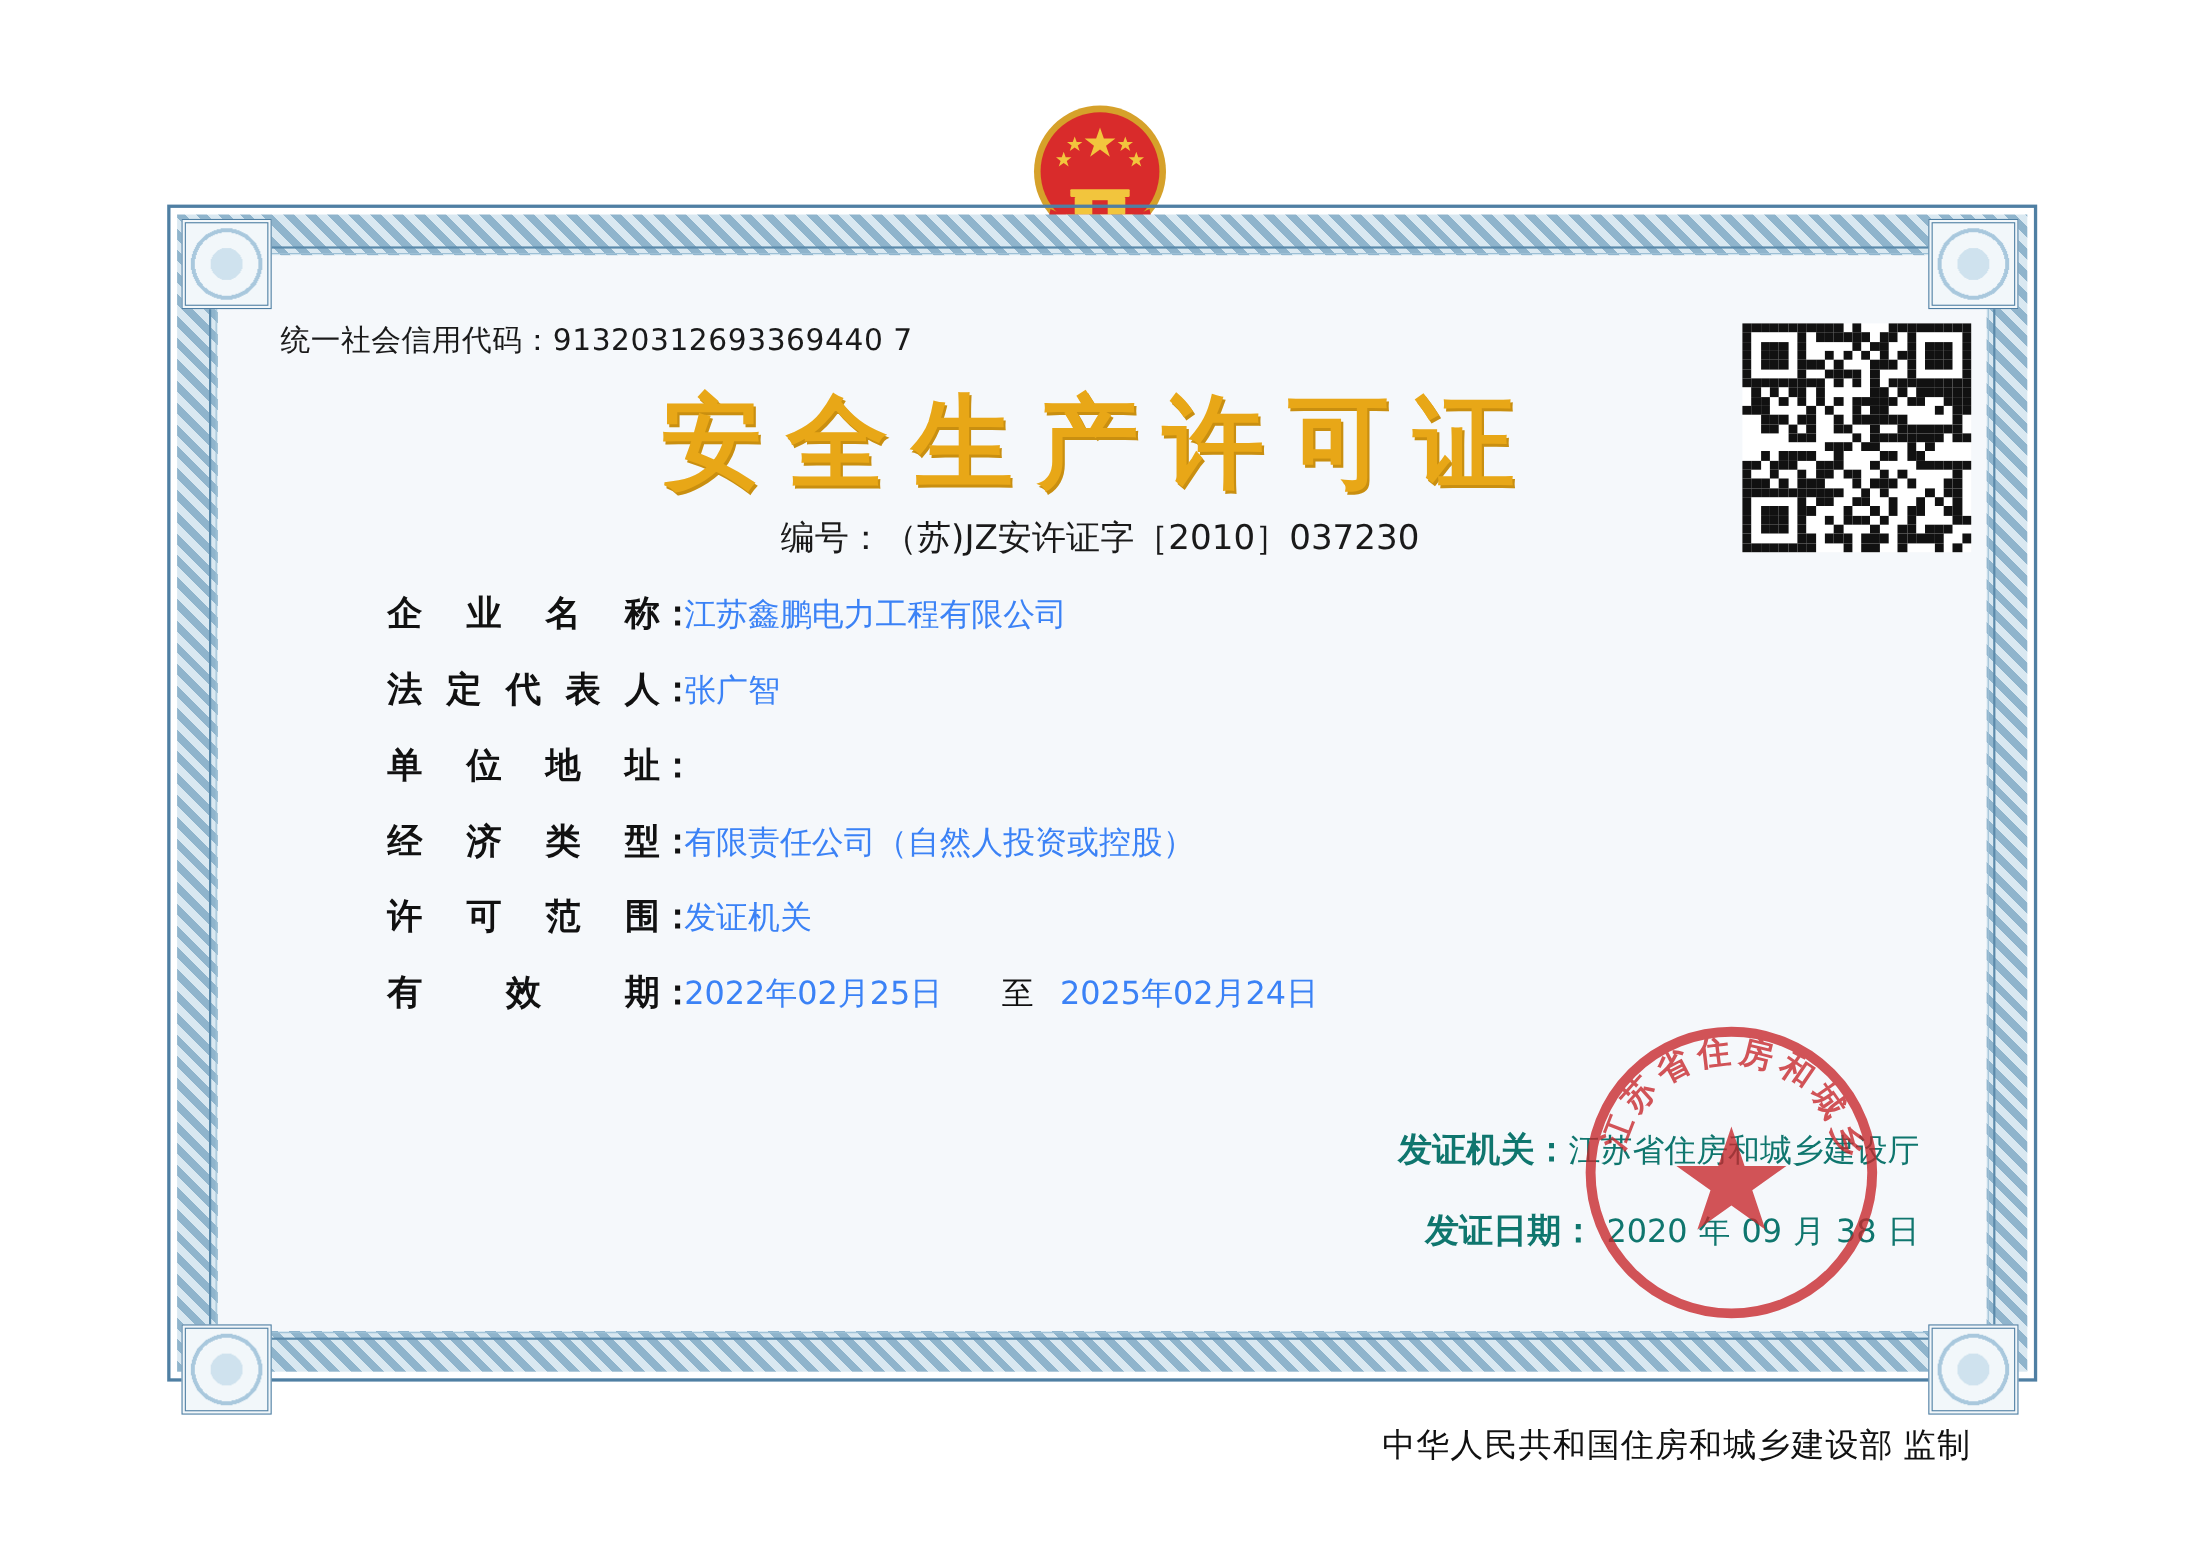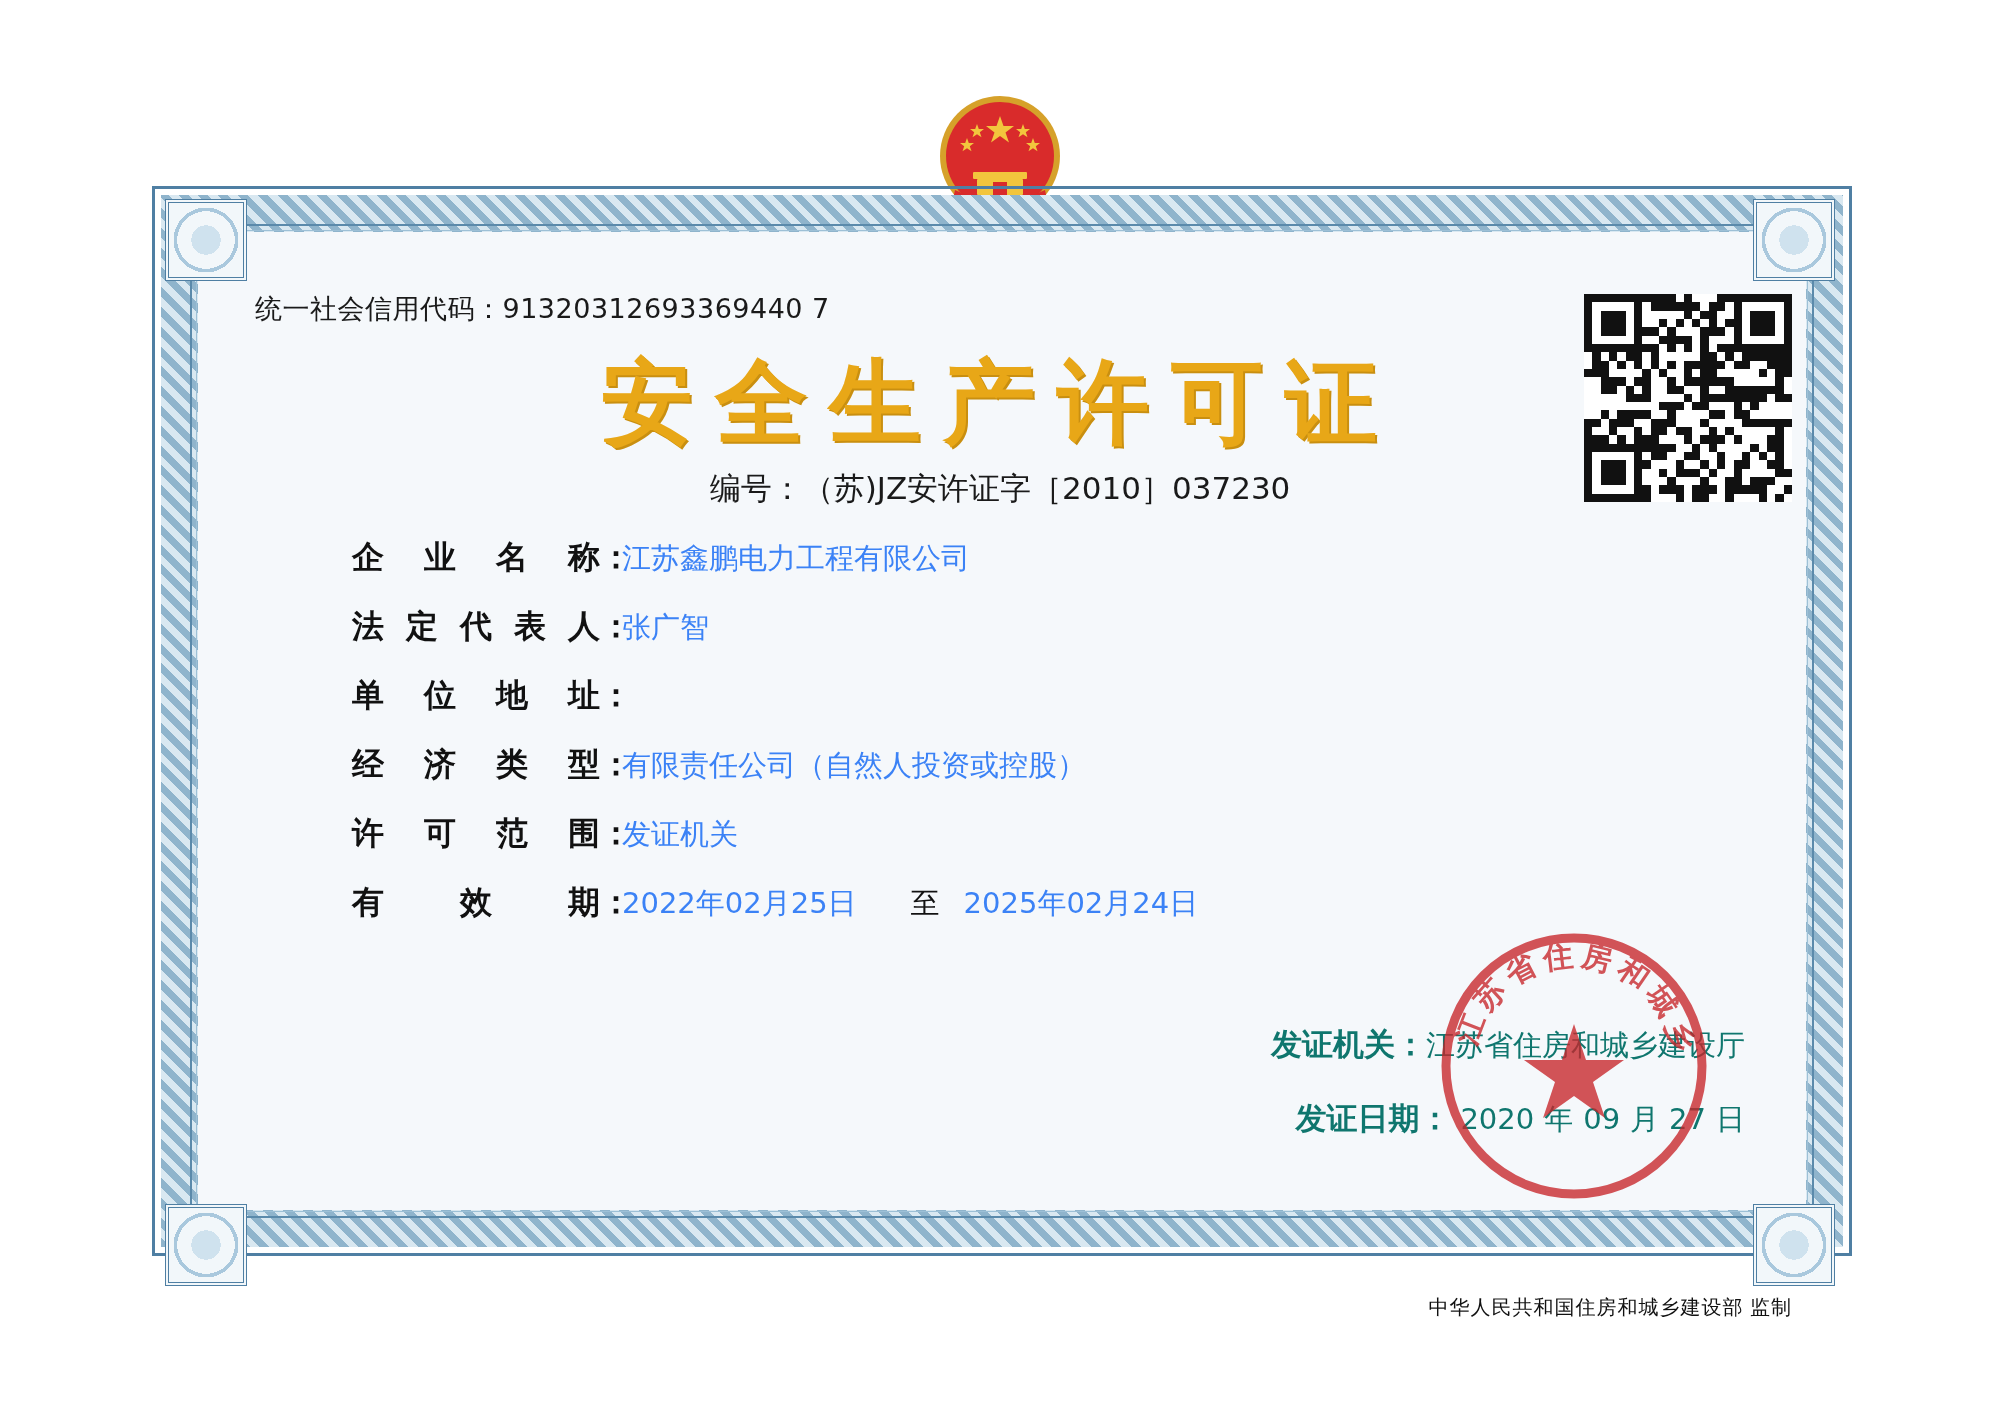--- a/index.html
+++ b/index.html
@@ -218,23 +218,23 @@
     height: 280px;
     opacity: 0.78;
     pointer-events: none;
   }
 
   
   .footer {
     position: absolute;
     right: 208px;
     top: 1258px;
-    font-size: 20px;
+    font-size: 30px;
     color: #111111;
-    font-family: Liberation Sans, sans-serif;
+    font-family: Liberation Serif, serif;
     letter-spacing: 1px;
   }
 </style>
 </head>
 <body>
 
 <div class="certificate">
 
   <div class="emblem">
     <svg viewBox="0 0 170 170" width="170" height="170" aria-hidden="true">
@@ -980,21 +980,21 @@
     <div class="issuer-row">
       <span class="lbl">发证机关：</span>
       <span class="val">江苏省住房和城乡建设厅</span>
     </div>
     <div class="issuer-row">
       <span class="lbl">发证日期：</span>
       <span class="val date-num">2020</span>
       <span class="val">年</span>
       <span class="val date-num">09</span>
       <span class="val">月</span>
-      <span class="val date-num">27</span>
+      <span class="val date-num">38</span>
       <span class="val">日</span>
     </div>
   </div>
 
   <div class="seal">
     <svg viewBox="0 0 280 280" width="280" height="280" aria-hidden="true">
       <circle cx="140" cy="140" r="128" fill="none" stroke="#c8252a" stroke-width="9"></circle>
       <polygon fill="#c8252a" points="140,98 152,134 190,134 159,156 171,192 140,170 109,192 121,156 90,134 128,134"></polygon>
       <path id="sealArc" d="M 140,140 m -100,0 a 100,100 0 1,1 200,0" fill="none"></path>
       <text fill="#c8252a" font-size="30" font-weight="bold" font-family="'DejaVu Sans', sans-serif" letter-spacing="6">

